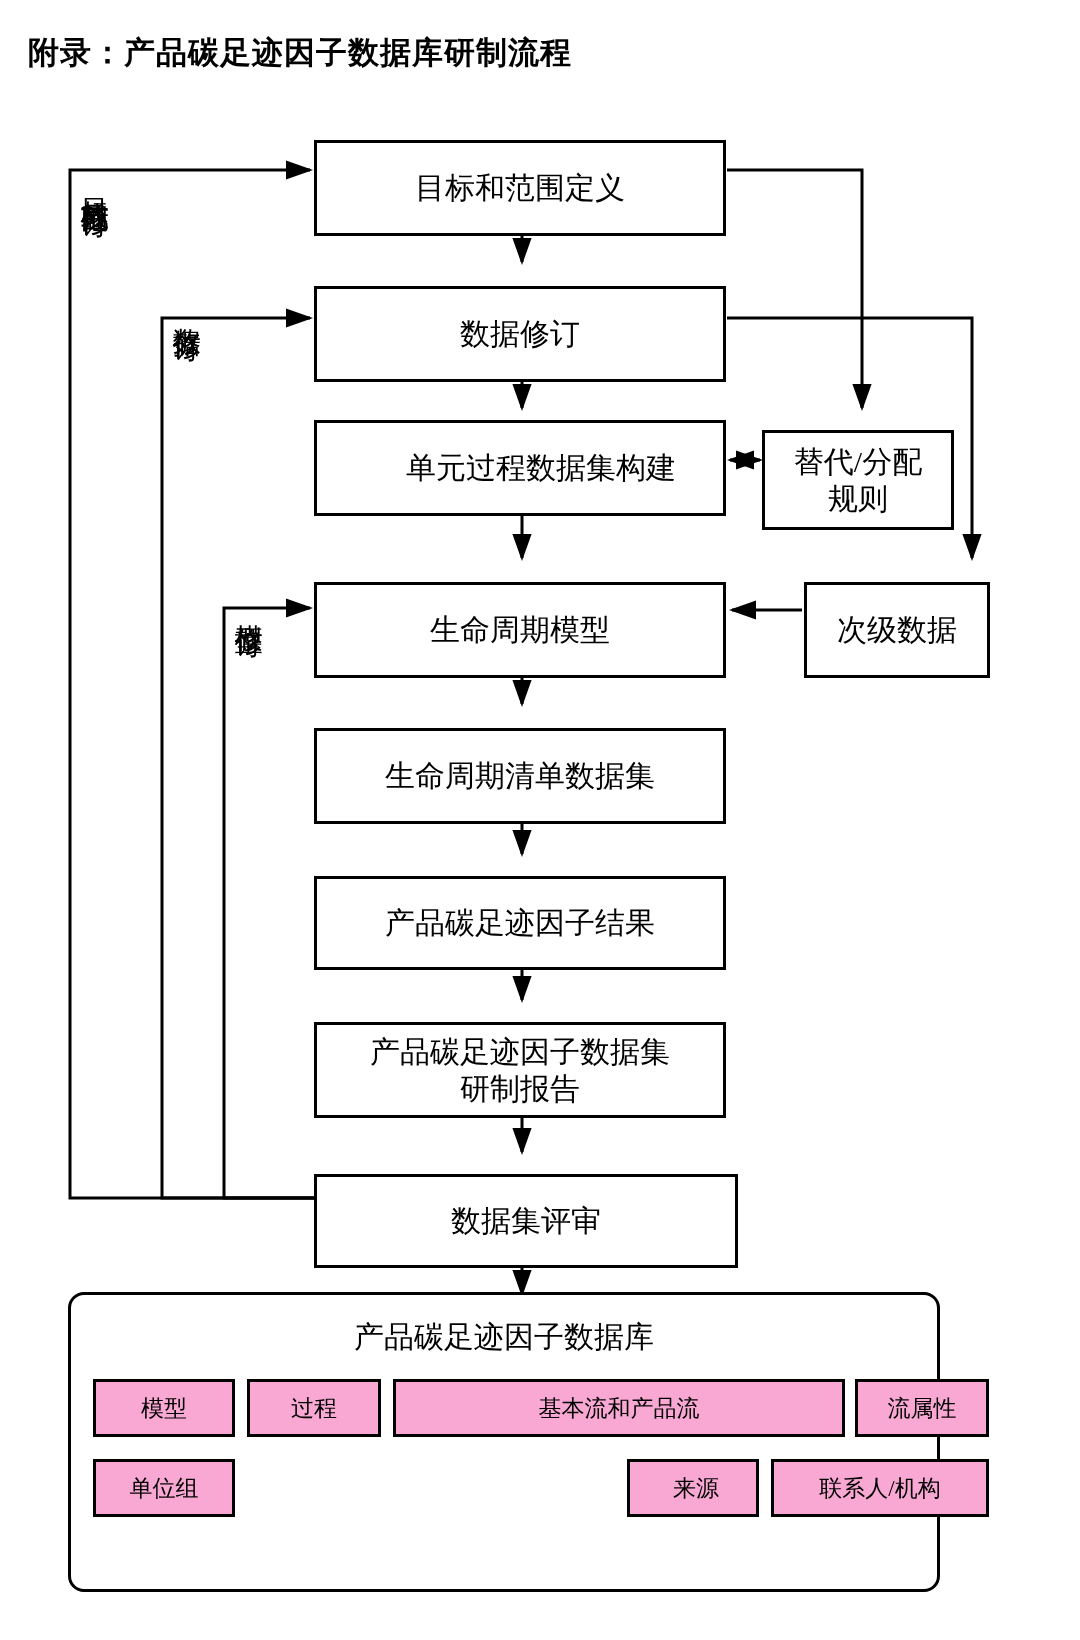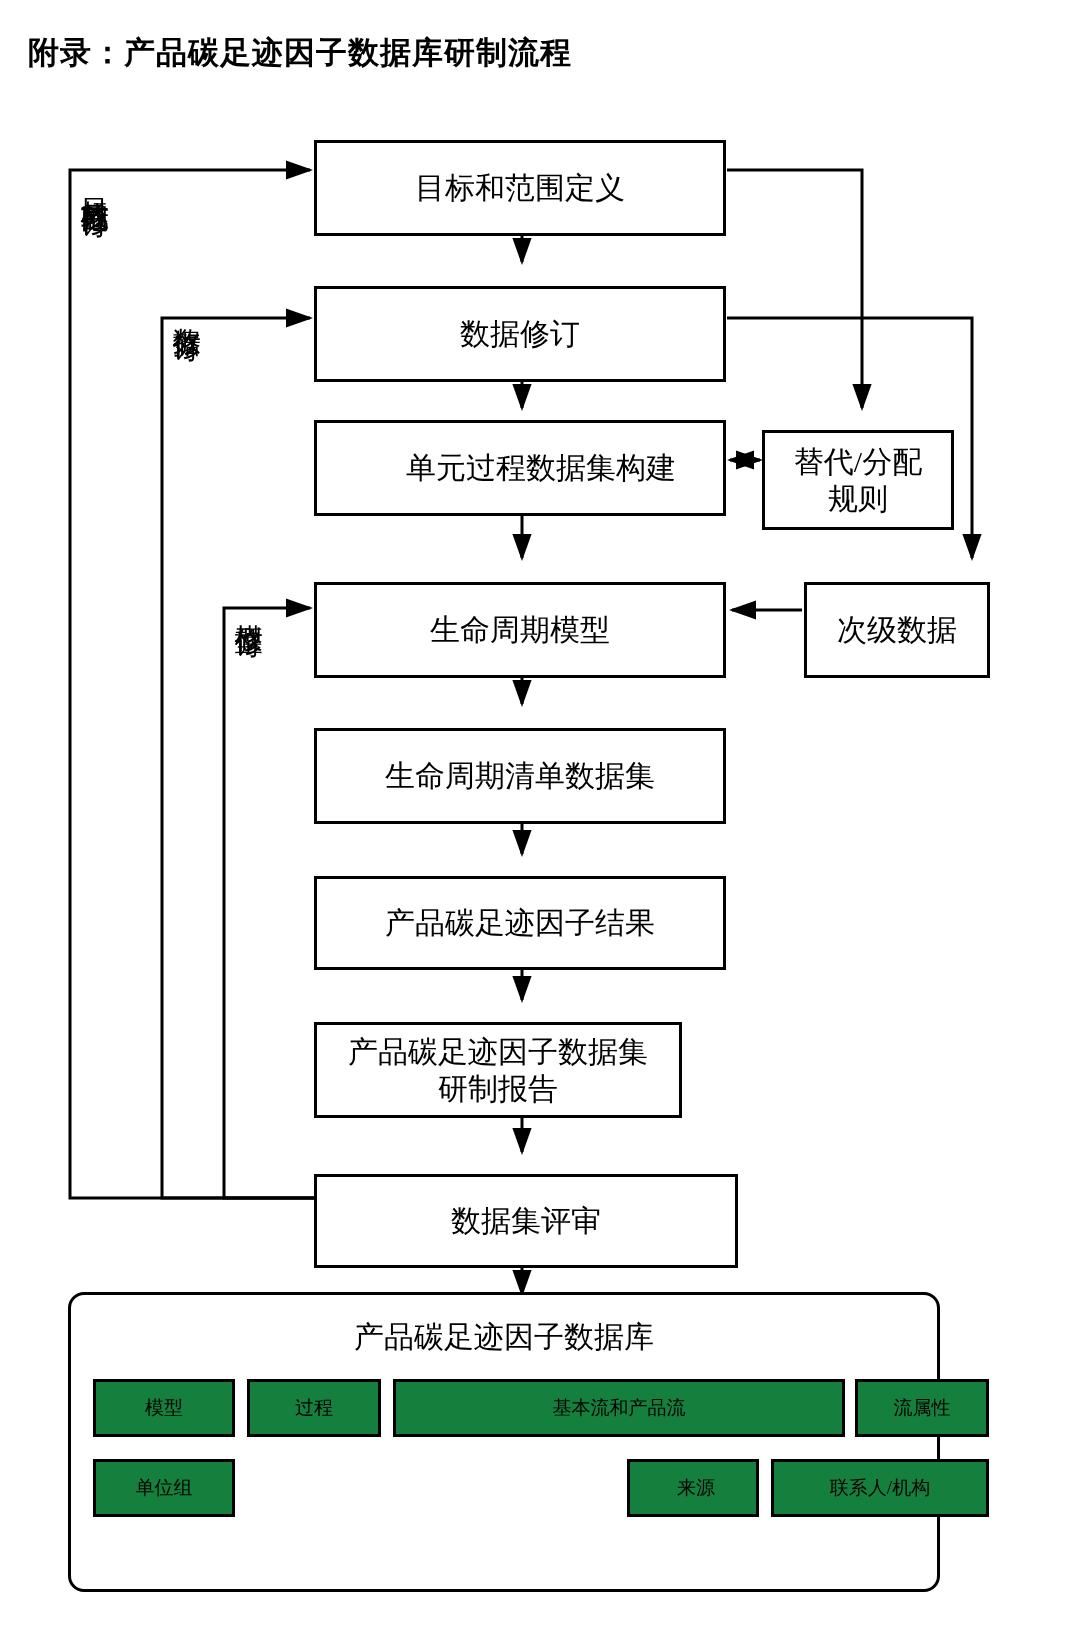--- a/index.html
+++ b/index.html
@@ -71,25 +71,25 @@
   .dbtitle {
     position: absolute;
     width: 100%;
     text-align: center;
     font-size: 30px;
   }
   .chip {
     position: absolute;
     box-sizing: border-box;
     border: 3px solid #000000;
-    background: #15803d;
+    background: #f9a8d4;
     display: flex;
     align-items: center;
     justify-content: center;
-    font-size: 19px;
+    font-size: 23px;
     white-space: nowrap;
   }
 </style>
 </head>
 <body>
 
 <div id="title">附录：产品碳足迹因子数据库研制流程</div>
 
 <div id="canvas">
 
@@ -153,21 +153,21 @@
   </div>
 
   <div class="node" style="left:314px; top:708px; width:412px; height:96px;">
     <span>生命周期清单数据集</span>
   </div>
 
   <div class="node" style="left:314px; top:856px; width:412px; height:94px;">
     <span>产品碳足迹因子结果</span>
   </div>
 
-  <div class="node" style="left:314px; top:1002px; width:368px; height:96px; white-space:pre-line;">
+  <div class="node" style="left:314px; top:1002px; width:412px; height:96px; white-space:pre-line;">
     <span>产品碳足迹因子数据集
 研制报告</span>
   </div>
 
   <div class="node" style="left:314px; top:1154px; width:424px; height:94px;">
     <span>数据集评审</span>
   </div>
 
   <div class="vlabel" style="left:78px; top:176px;">目标或范围修订</div>
 

